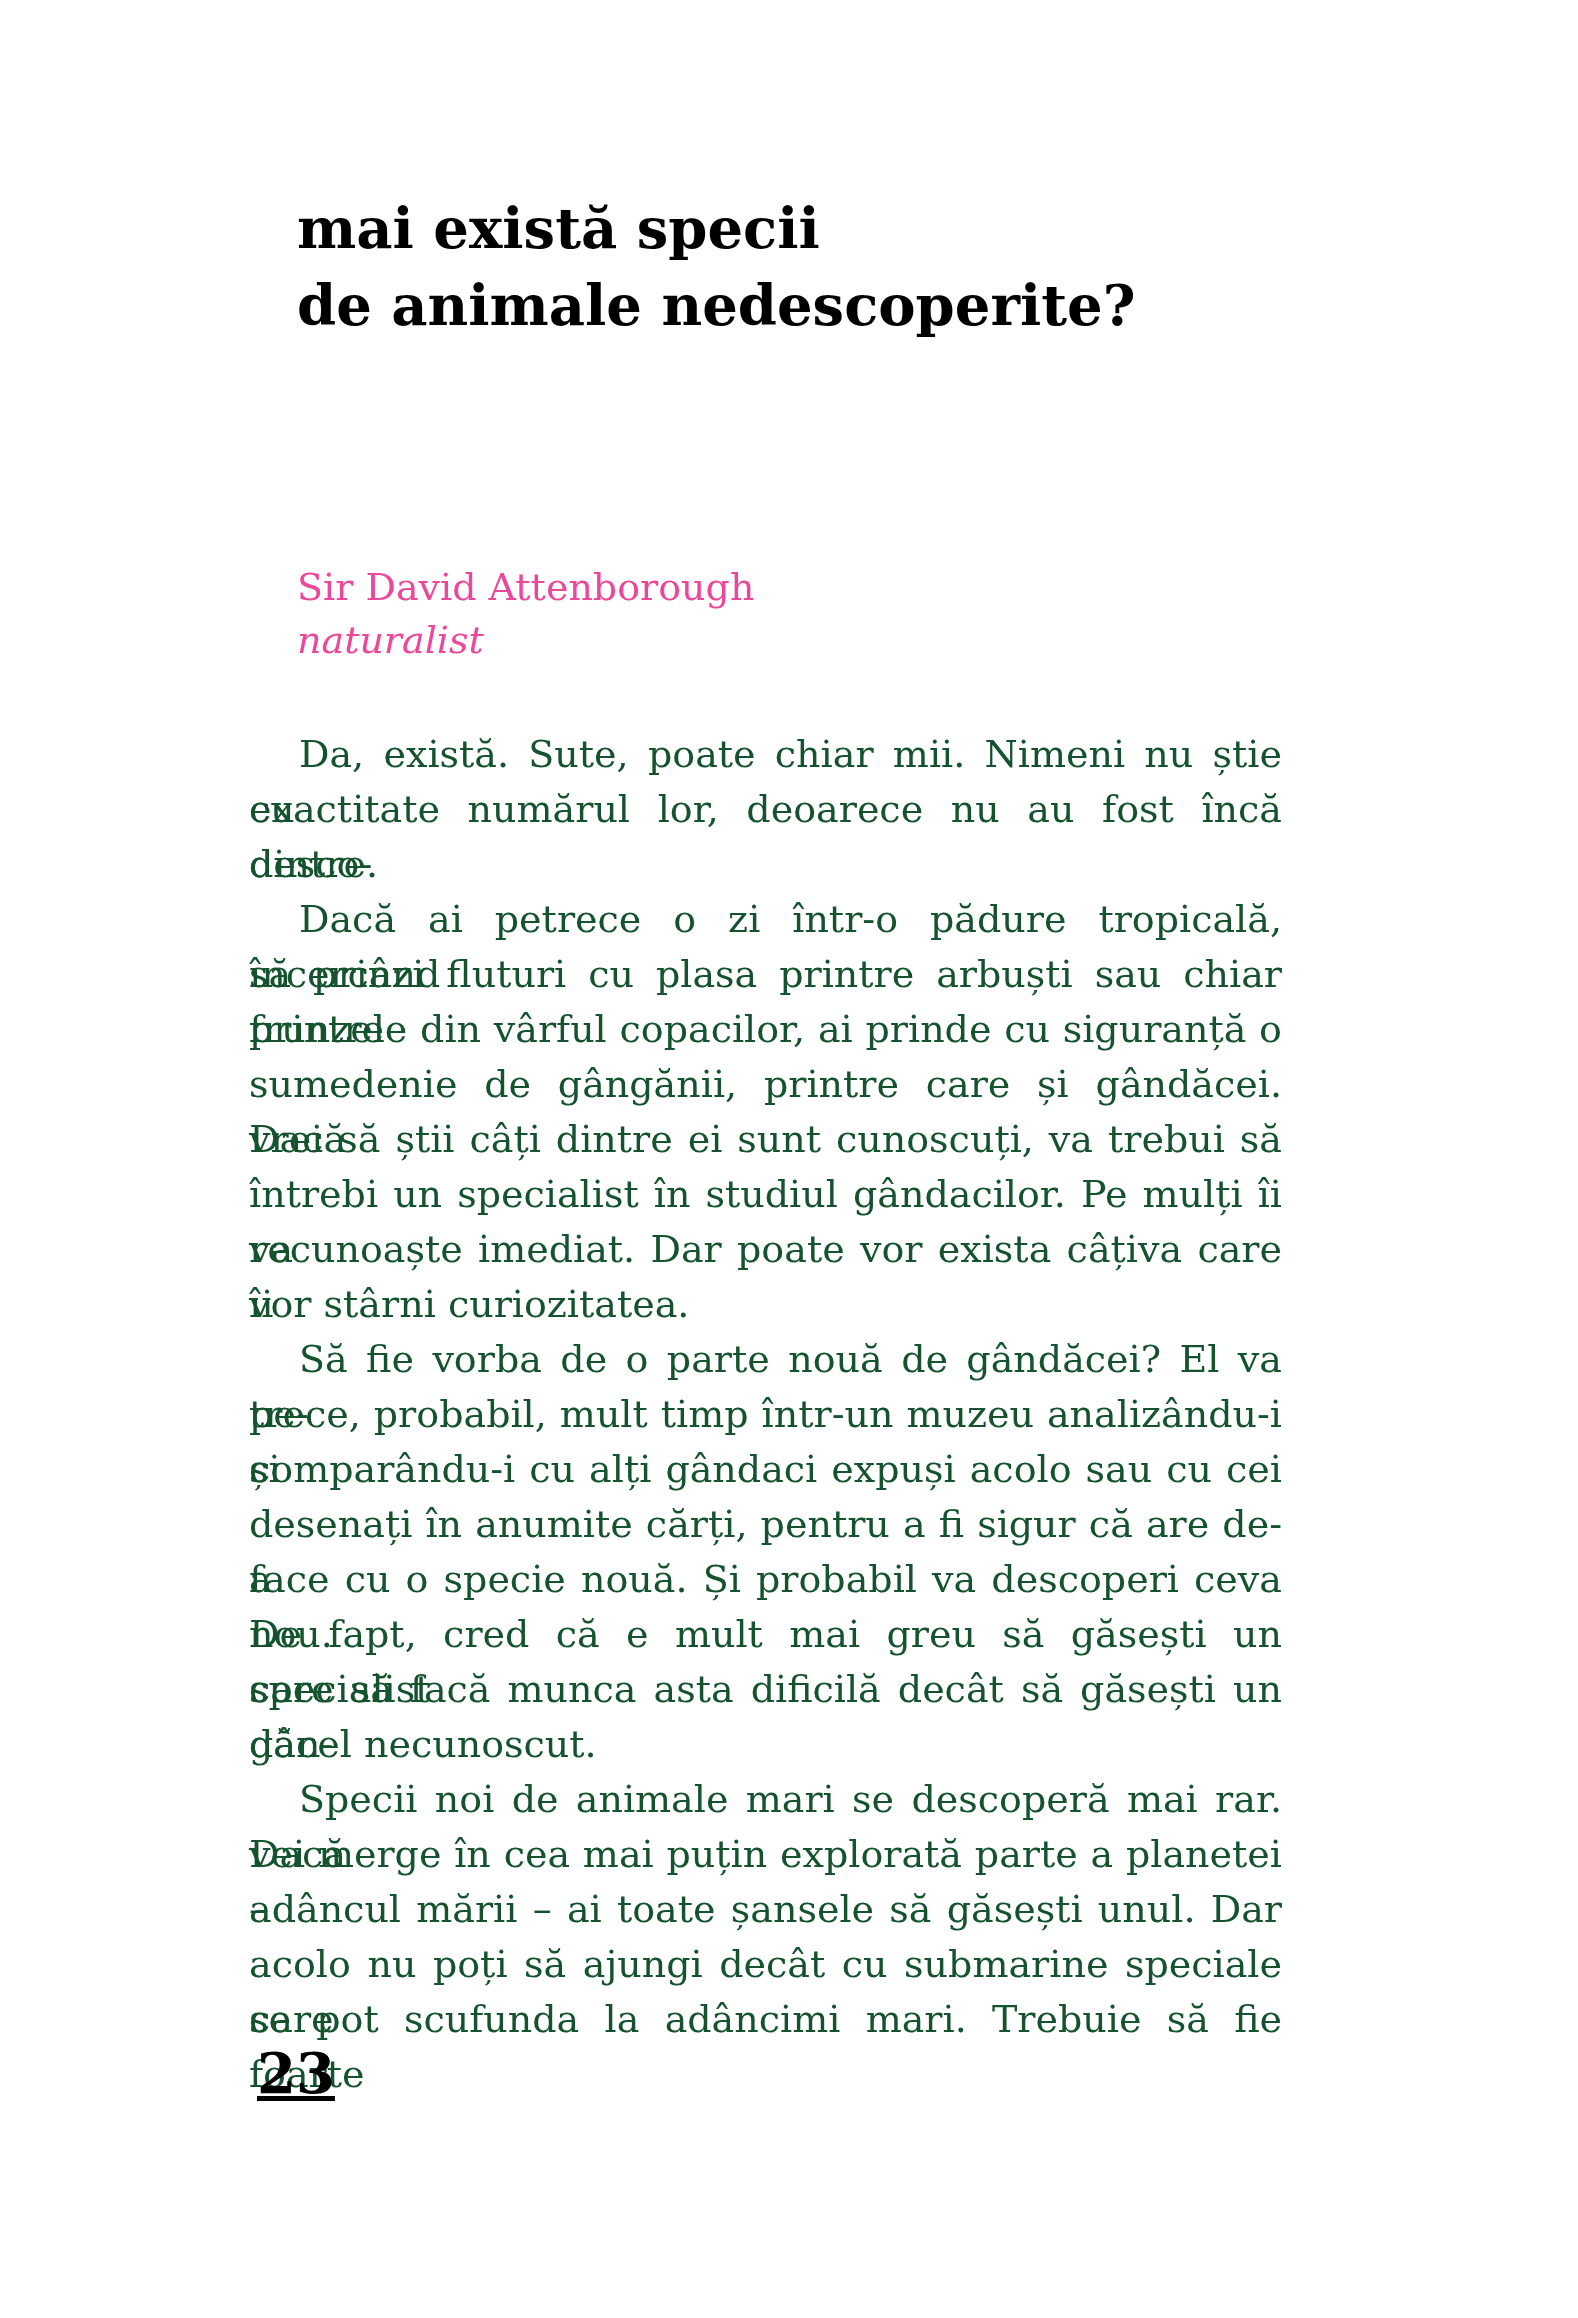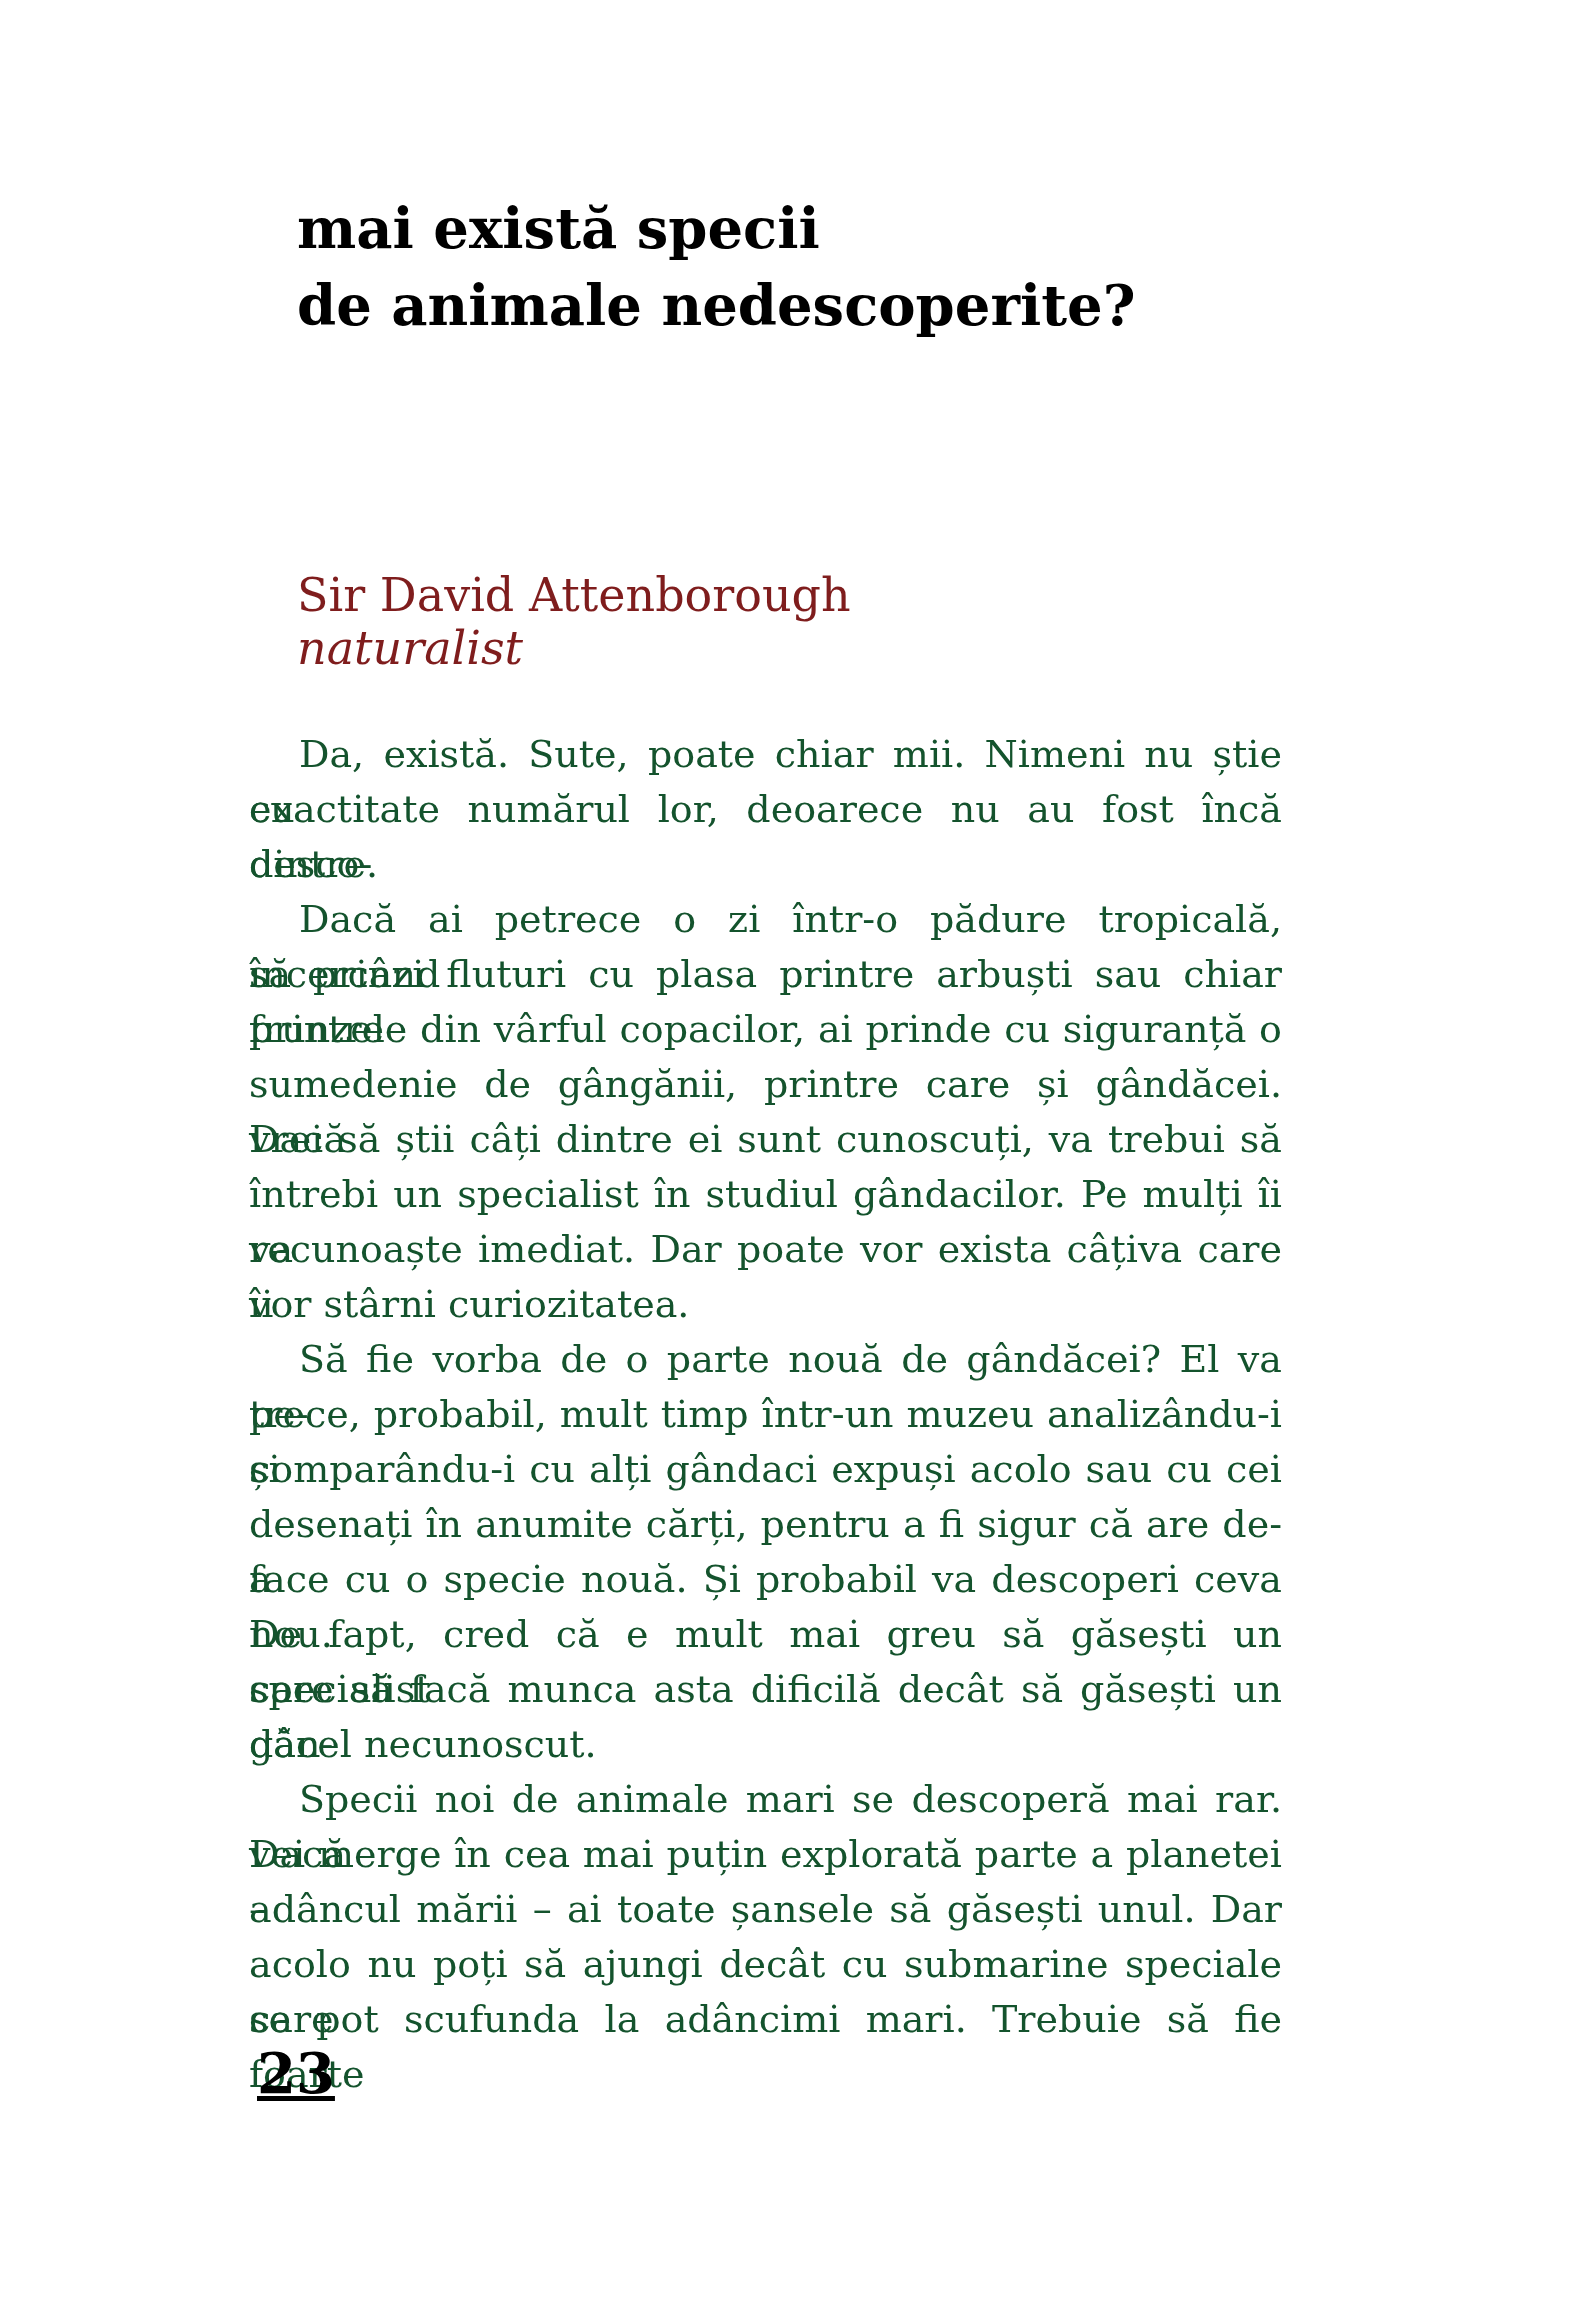--- a/index.html
+++ b/index.html
@@ -26,24 +26,23 @@
     line-height: 77px;
     letter-spacing: 0px;
     color: #000000;
   }
   .author-block {
     position: absolute;
     left: 297px;
     top: 561px;
     width: 752px;
     font-family: "DejaVu Serif", "Liberation Serif", serif;
-    font-size: 46px;
+    font-size: 38px;
     line-height: 53px;
-    color: #7f1d1d;
-    margin-top: 8px;
+    color: #ec4899;
   }
   .author-role {
     font-style: italic;
   }
   .body-block {
     position: absolute;
     left: 249px;
     top: 727px;
     width: 1033px;
     font-family: "DejaVu Serif", "Liberation Serif", serif;

